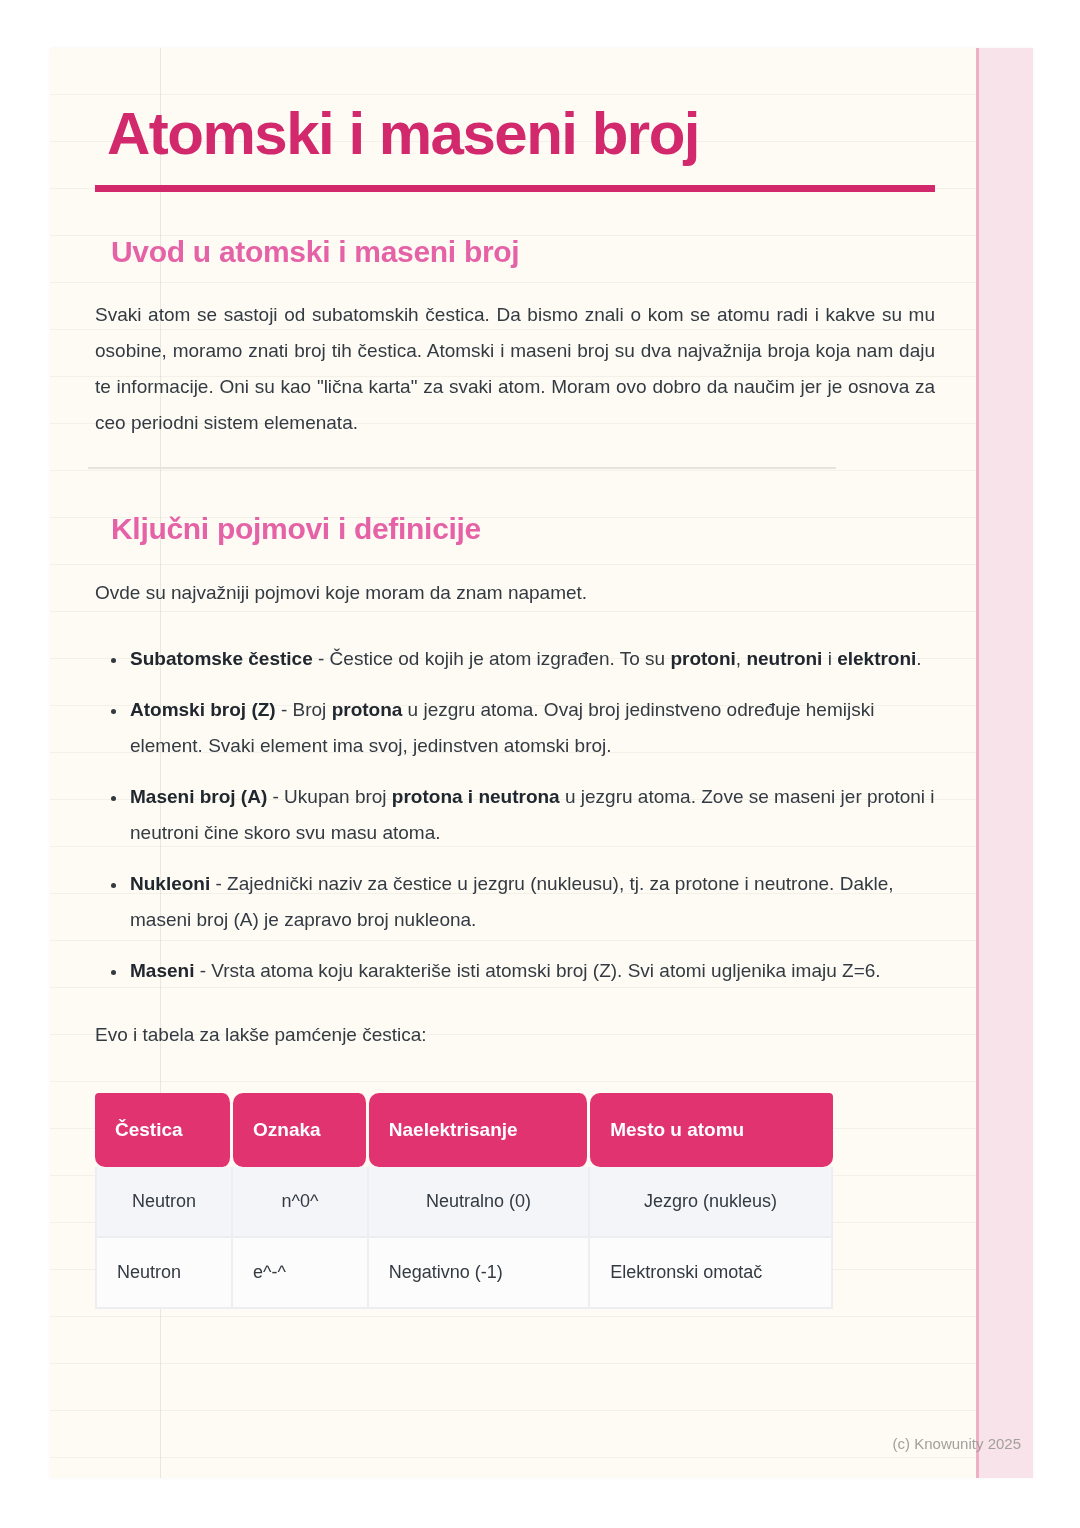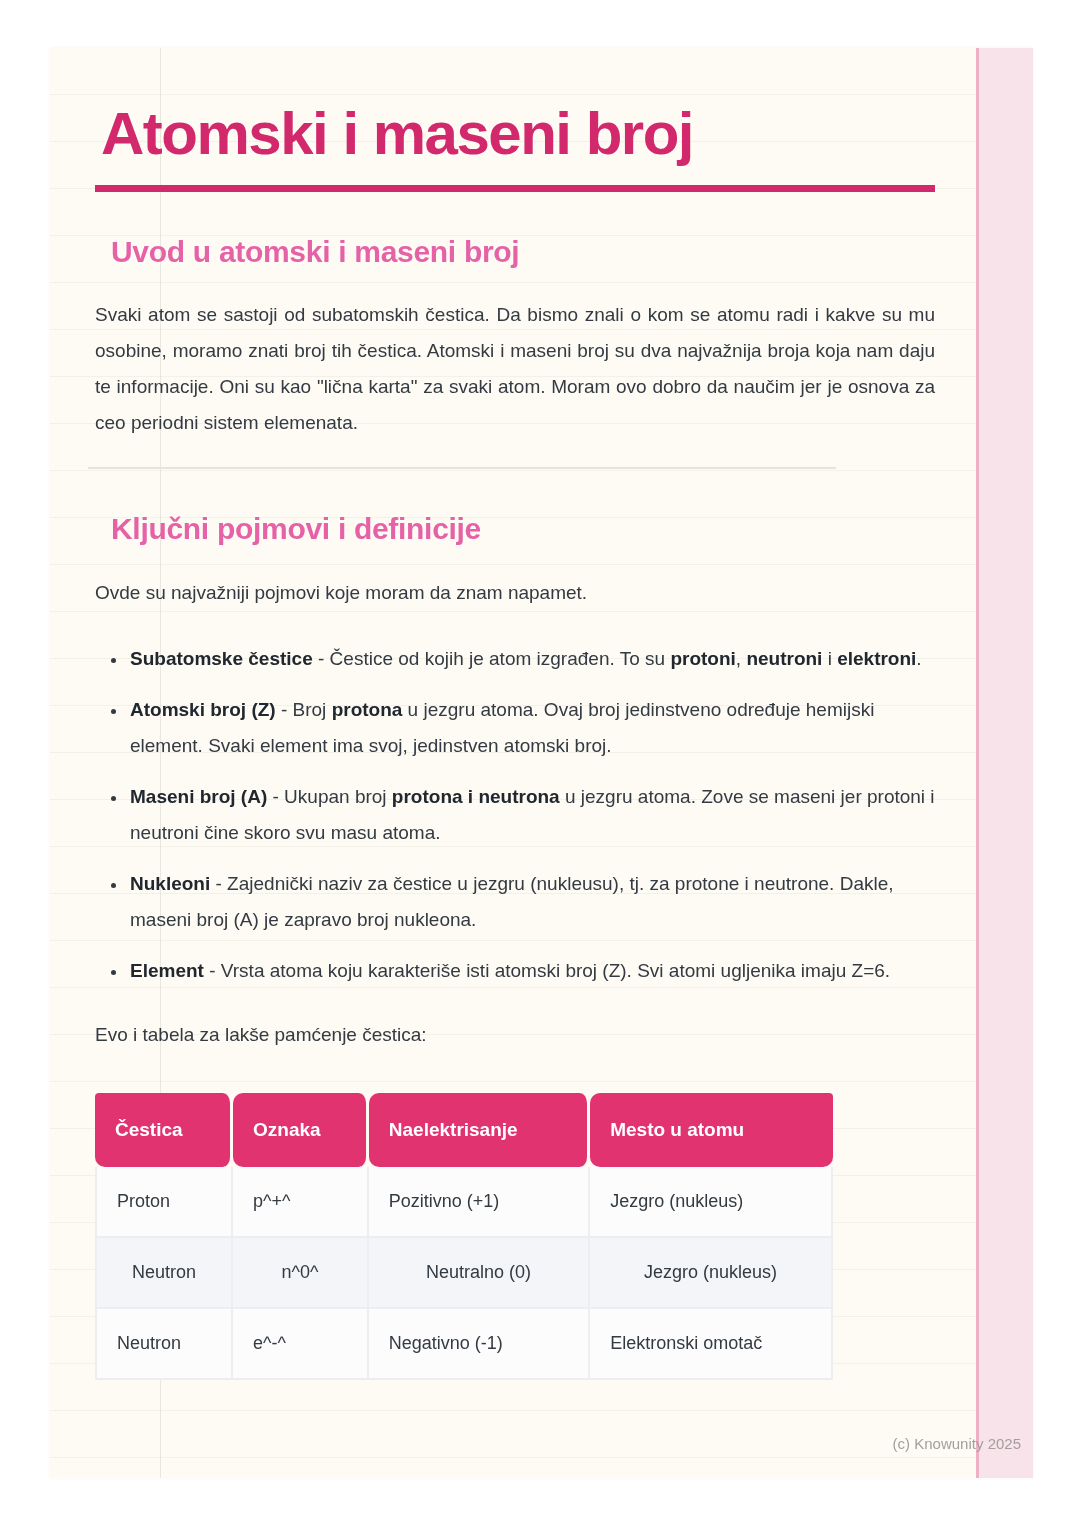--- a/index.html
+++ b/index.html
@@ -51,21 +51,21 @@
     z-index: 1;
   }
   .content {
     position: absolute;
     left: 45px;
     top: 0;
     width: 840px;
     z-index: 2;
   }
   .doc-title {
-    margin: 54px 0 0 6px;
+    margin: 54px 0 0 12px;
     font-size: 60px;
     line-height: 1.08;
     font-weight: bold;
     letter-spacing: -1.5px;
     color: var(--accent, #d2286c);
   }
   .title-rule {
     margin: 18px 0 0 0;
     width: 100%;
     height: 7px;
@@ -166,47 +166,41 @@
       <hr class="soft-divider">
 
       <h2 class="section-heading">Ključni pojmovi i definicije</h2>
       <p class="body-text">Ovde su najvažniji pojmovi koje moram da znam napamet.</p>
 
       <ul class="bullet-list">
           <li><strong>Subatomske čestice</strong><span> - Čestice od kojih je atom izgrađen. To su </span><strong>protoni</strong><span>, </span><strong>neutroni</strong><span> i </span><strong>elektroni</strong><span>.</span></li>
           <li><strong>Atomski broj (Z)</strong><span> - Broj </span><strong>protona</strong><span> u jezgru atoma. Ovaj broj jedinstveno određuje hemijski element. Svaki element ima svoj, jedinstven atomski broj.</span></li>
           <li><strong>Maseni broj (A)</strong><span> - Ukupan broj </span><strong>protona i neutrona</strong><span> u jezgru atoma. Zove se maseni jer protoni i neutroni čine skoro svu masu atoma.</span></li>
           <li><strong>Nukleoni</strong><span> - Zajednički naziv za čestice u jezgru (nukleusu), tj. za protone i neutrone. Dakle, maseni broj (A) je zapravo broj nukleona.</span></li>
-          <li><strong>Element</strong><span> - Vrsta atoma koju karakteriše isti atomski broj (Z). Svi atomi ugljenika imaju Z=6.</span></li>
+          <li><strong>Maseni</strong><span> - Vrsta atoma koju karakteriše isti atomski broj (Z). Svi atomi ugljenika imaju Z=6.</span></li>
         </ul>
 
       <p class="body-text">Evo i tabela za lakše pamćenje čestica:</p>
 
       <table class="particles-table">
         <colgroup>
           <col class="col-cestica">
           <col class="col-oznaka">
           <col class="col-naelektrisanje">
           <col class="col-mesto">
         </colgroup>
         <thead>
           <tr>
               <th>Čestica</th>
               <th>Oznaka</th>
               <th>Naelektrisanje</th>
               <th>Mesto u atomu</th>
             </tr>
         </thead>
         <tbody>
-            <tr>
-              <td>Proton</td>
-              <td>p^+^</td>
-              <td>Pozitivno (+1)</td>
-              <td>Jezgro (nukleus)</td>
-            </tr>
             <tr class="alt">
               <td>Neutron</td>
               <td>n^0^</td>
               <td>Neutralno (0)</td>
               <td>Jezgro (nukleus)</td>
             </tr>
             <tr>
               <td>Neutron</td>
               <td>e^-^</td>
               <td>Negativno (-1)</td>

